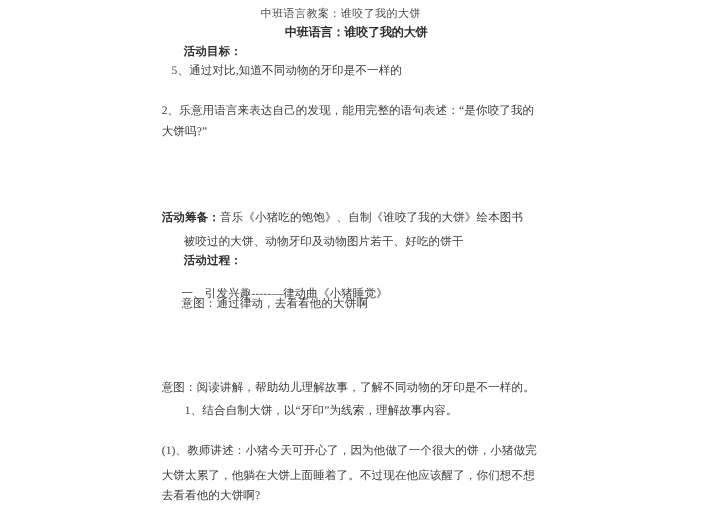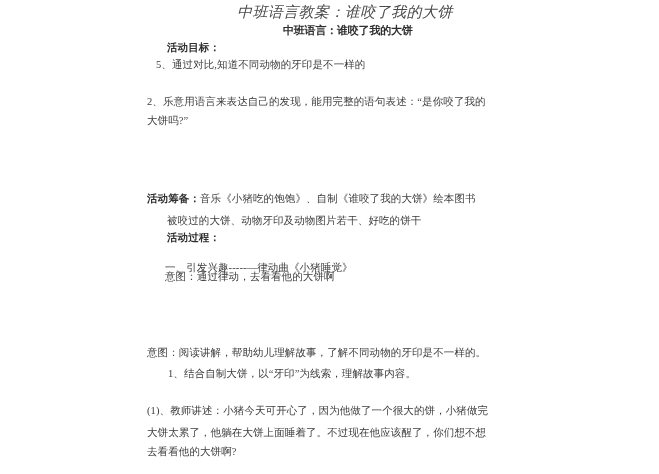--- a/index.html
+++ b/index.html
@@ -11,26 +11,25 @@
   .line{
     position:absolute;
     font-size:10.5px;line-height:13px;
     white-space:nowrap;letter-spacing:0.1px;
   }
   .bold{
     font-weight:bold;color:#303030;
     font-family:Liberation Serif, serif;
   }
   .title-small{
-    font-style:italic;color:#4a4a4a;letter-spacing:0.4px;font-size:15px;
+    color:#4a4a4a;letter-spacing:0.4px;font-size:10px;
   }
   .title-main{
     font-weight:bold;font-size:11px;color:#2e2e2e;letter-spacing:-0.2px;
     font-family:"Liberation Sans","DejaVu Sans",sans-serif;
-    margin-left:24px;
   }
 </style>
 </head>
 <body>
 
 <div class="page">
 
   <div class="line title-small" style="top:6px;left:237px">中班语言教案：谁咬了我的大饼</div>
 
   <div class="line title-main" style="top:24px;left:259px">中班语言：谁咬了我的大饼</div>

